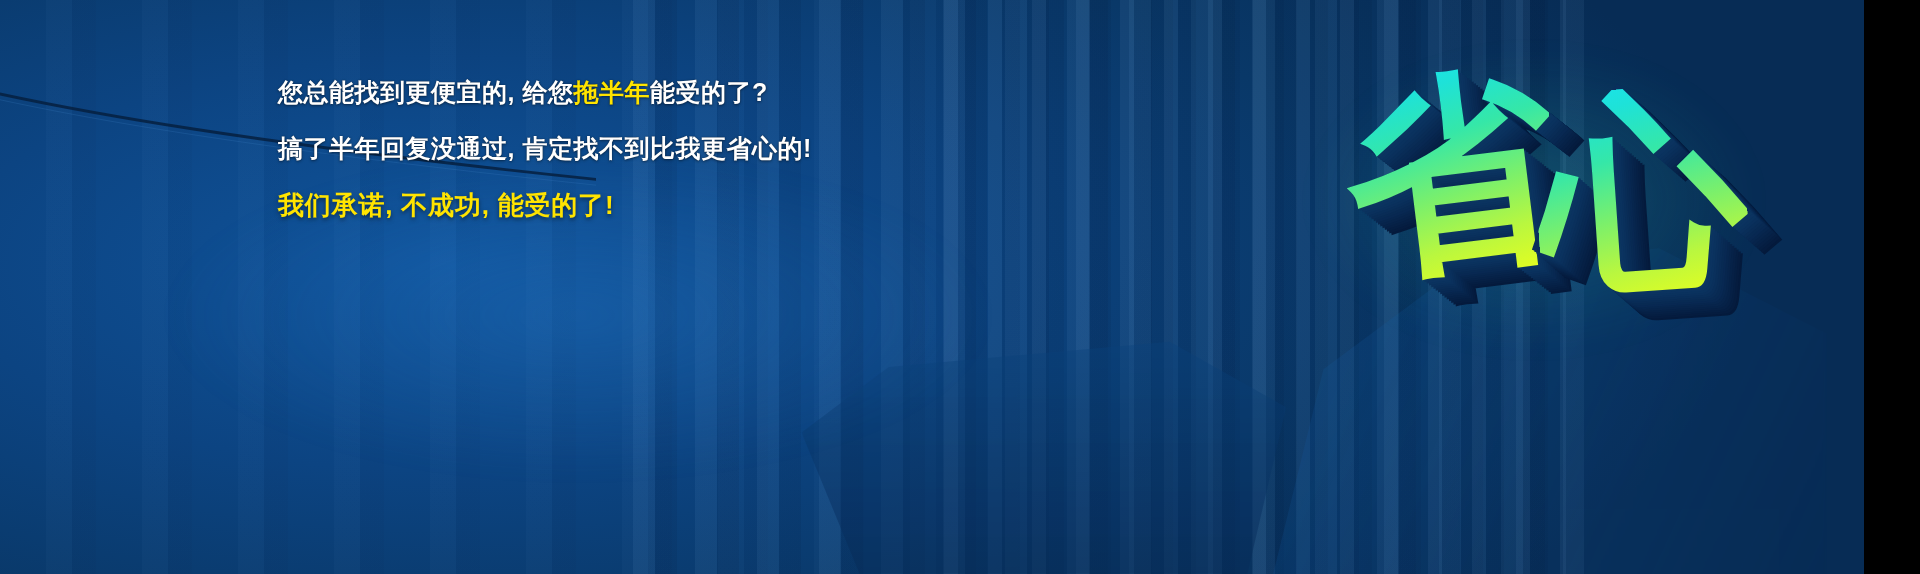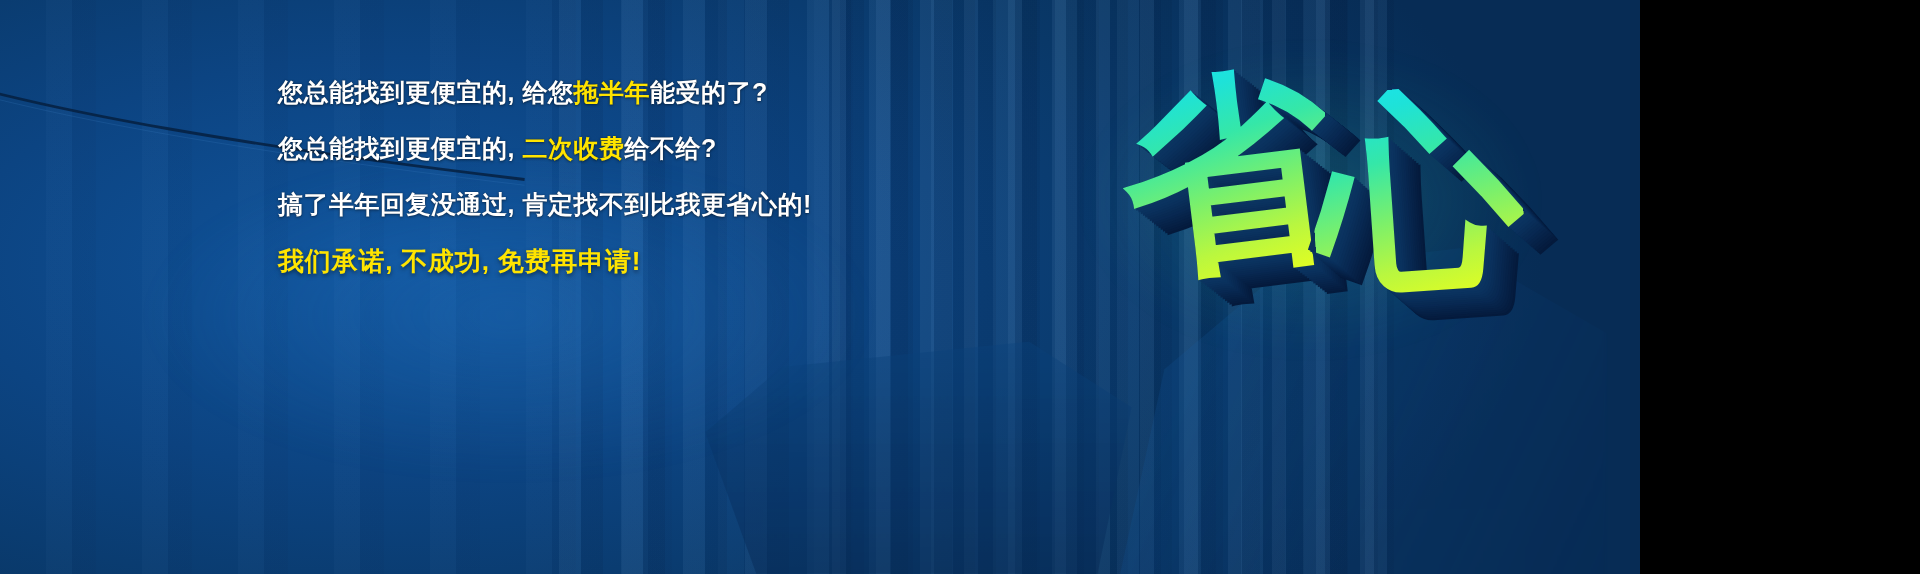--- a/index.html
+++ b/index.html
@@ -2,21 +2,21 @@
 <html><head>
 <meta charset="utf-8">
 <style>
   html, body {
     margin: 0;
     padding: 0;
     background: #000;
   }
   #banner {
     position: relative;
-    width: 1640px;
+    width: 1864px;
     height: 574px;
     overflow: hidden;
     font-family: "Liberation Sans", "DejaVu Sans", sans-serif;
     background: #0b3f7c;
   }
 
   
   .bg-base {
     position: absolute; inset: 0;
     background:
@@ -182,28 +182,25 @@
     <path d="M0,6 C120,34 300,66 660,104" fill="none" stroke="#06203f" stroke-width="3" opacity="0.85"></path>
     <path d="M0,12 C120,40 300,72 660,110" fill="none" stroke="#3a7ec0" stroke-width="1" opacity="0.25"></path>
   </svg>
 
   <div class="copy">
 
     <div class="line">
       <span>您总能找到更便宜的, 给您</span><span class="hl">拖半年</span><span>能受的了?</span>
     </div>
 
-    <div class="line">
-      <span>您总能找到更便宜的, </span><span class="hl">二次收费</span><span>给不给?</span>
-    </div>
 
 
     <div class="line">搞了半年回复没通过, 肯定找不到比我更省心的!</div>
 
-    <div class="line line-promise">我们承诺, 不成功, 免费再申请!</div>
+    <div class="line line-promise">我们承诺, 不成功, 能受的了!</div>
 
   </div>
 
   <div class="hero-glow"></div>
 
   <div class="hero">
     <div class="hero-char hero-sheng">
       <span class="extrude">省</span>
       <span class="face">省</span>
     </div>

